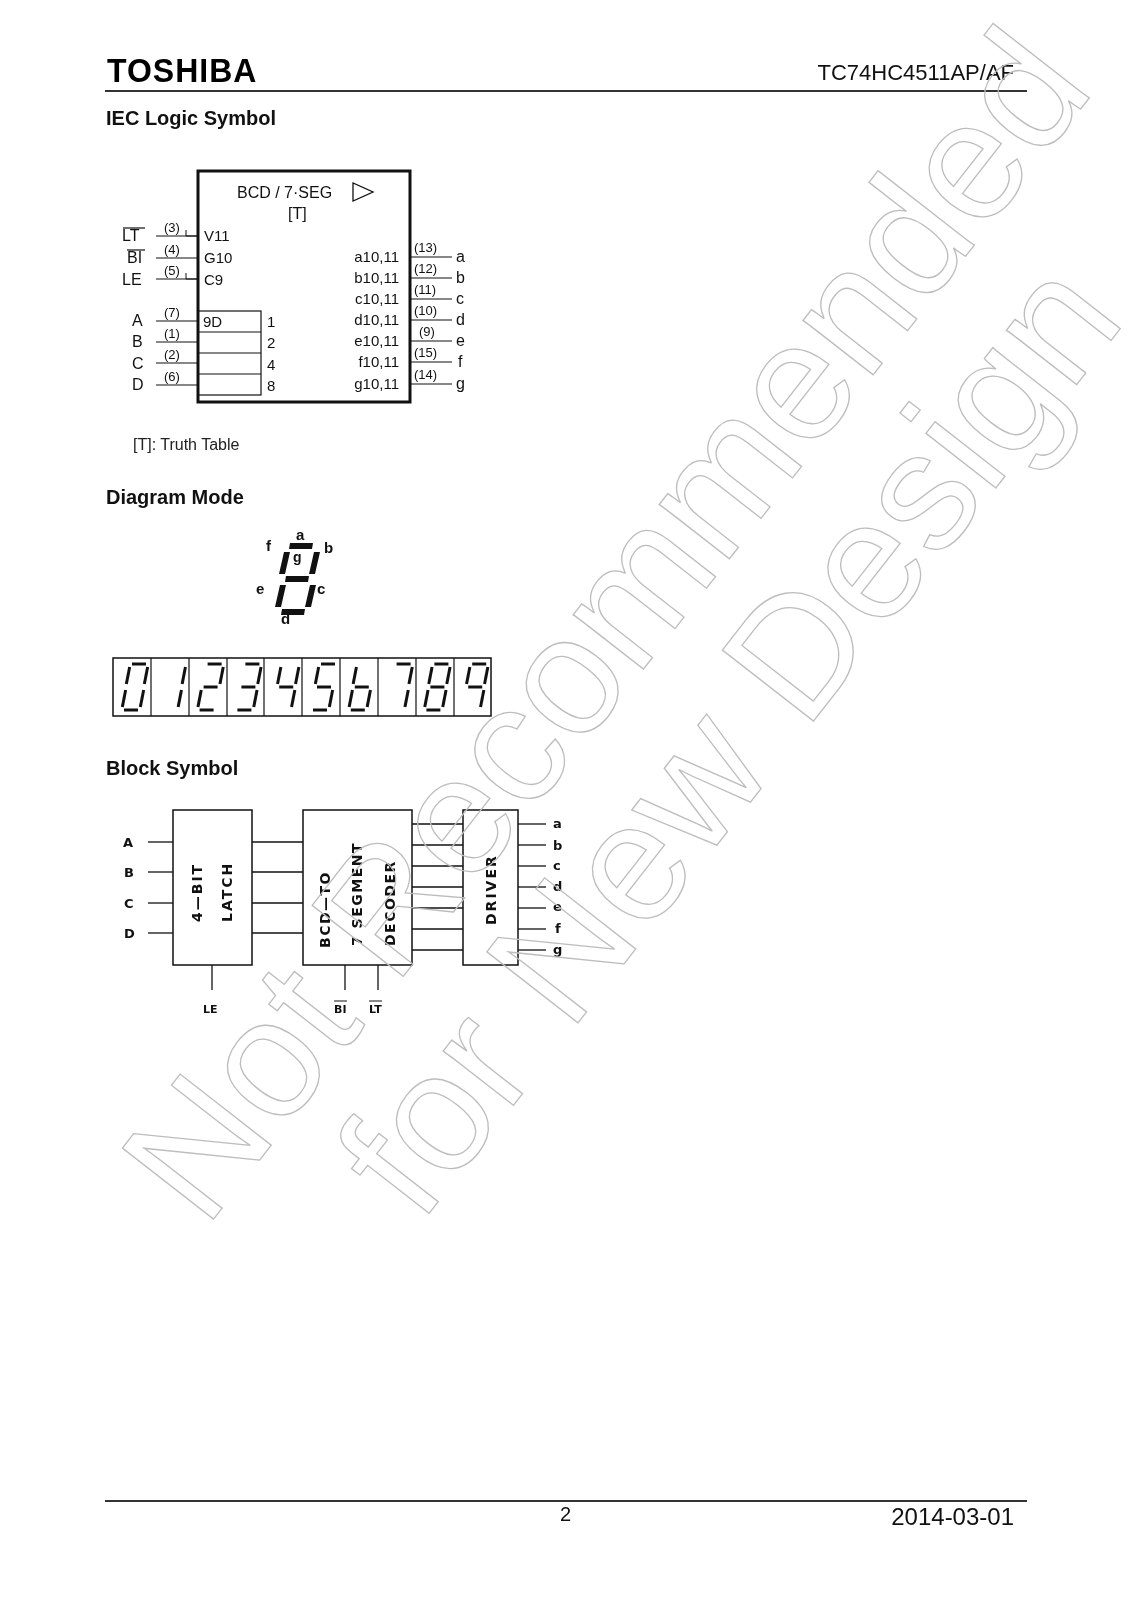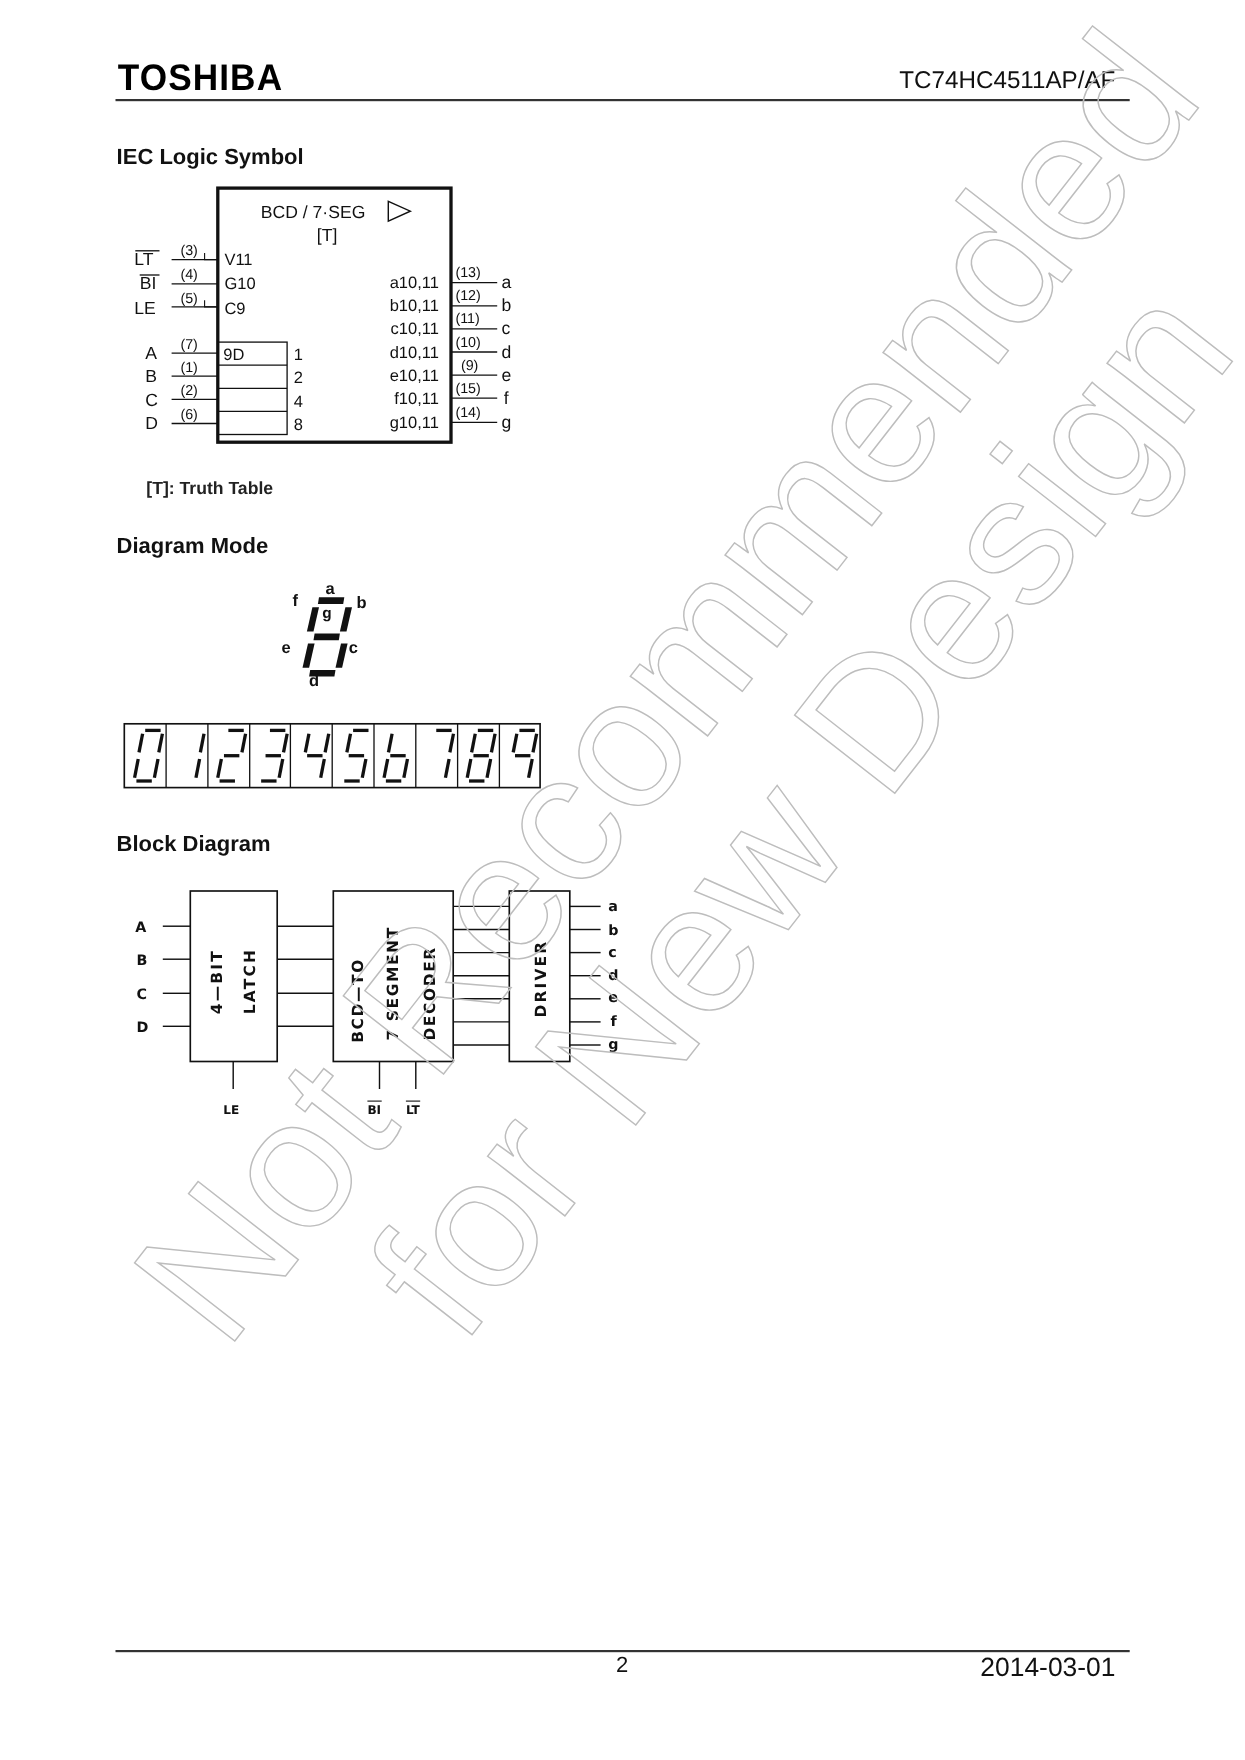--- a/index.html
+++ b/index.html
@@ -18,21 +18,21 @@
   svg text { font-family: "Liberation Sans", sans-serif; }
   .bd text { font-family: "DejaVu Sans", sans-serif; font-weight: 700; }
 </style>
 </head>
 <body>
 
 <div class="abs logo">TOSHIBA</div>
 <div class="abs part">TC74HC4511AP/AF</div>
 <div class="abs rule-top"></div>
 
-<div class="abs h2" style="left:106px; top:132px;">IEC Logic Symbol</div>
+<div class="abs h2" style="left:106px; top:107px;">IEC Logic Symbol</div>
 
 <svg class="abs" style="left:0; top:0;" width="1132" height="1600">
 
   <g fill="#111" stroke="#111">
 
     <rect x="198" y="171" width="212" height="231" fill="none" stroke-width="3"></rect>
     <text x="237" y="198" font-size="16" stroke="none">BCD / 7·SEG</text>
 
     <polygon points="353,183 353,201 373,192" fill="none" stroke-width="1.3"></polygon>
     <text x="288" y="219" font-size="16" stroke="none">[T]</text>
@@ -294,21 +294,21 @@
     <text x="555" y="933" font-size="13" stroke="none">f</text>
     <text x="553" y="954" font-size="13" stroke="none">g</text>
   </g>
 
   <g fill="none" stroke="#bdbdbd" stroke-width="1.3">
     <text transform="translate(205,1230) rotate(-52)" font-size="168" font-family="Liberation Sans, sans-serif">Not Recommended</text>
     <text transform="translate(420,1225) rotate(-52)" font-size="168" font-family="Liberation Sans, sans-serif">for New Design</text>
   </g>
 </svg>
 
-<div class="abs note" style="left:133px; top:436px;font-weight:bold;">[T]: Truth Table</div>
+<div class="abs note" style="left:133px; top:436px;">[T]: Truth Table</div>
 
 <div class="abs h2" style="left:106px; top:486px;">Diagram Mode</div>
 
-<div class="abs h2" style="left:106px; top:757px;">Block Diagram</div>
+<div class="abs h2" style="left:106px; top:757px;">Block Symbol</div>
 
 <div class="abs rule-bot"></div>
 <div class="abs pagenum">2</div>
 <div class="abs date">2014-03-01</div>
 
 </body></html>

